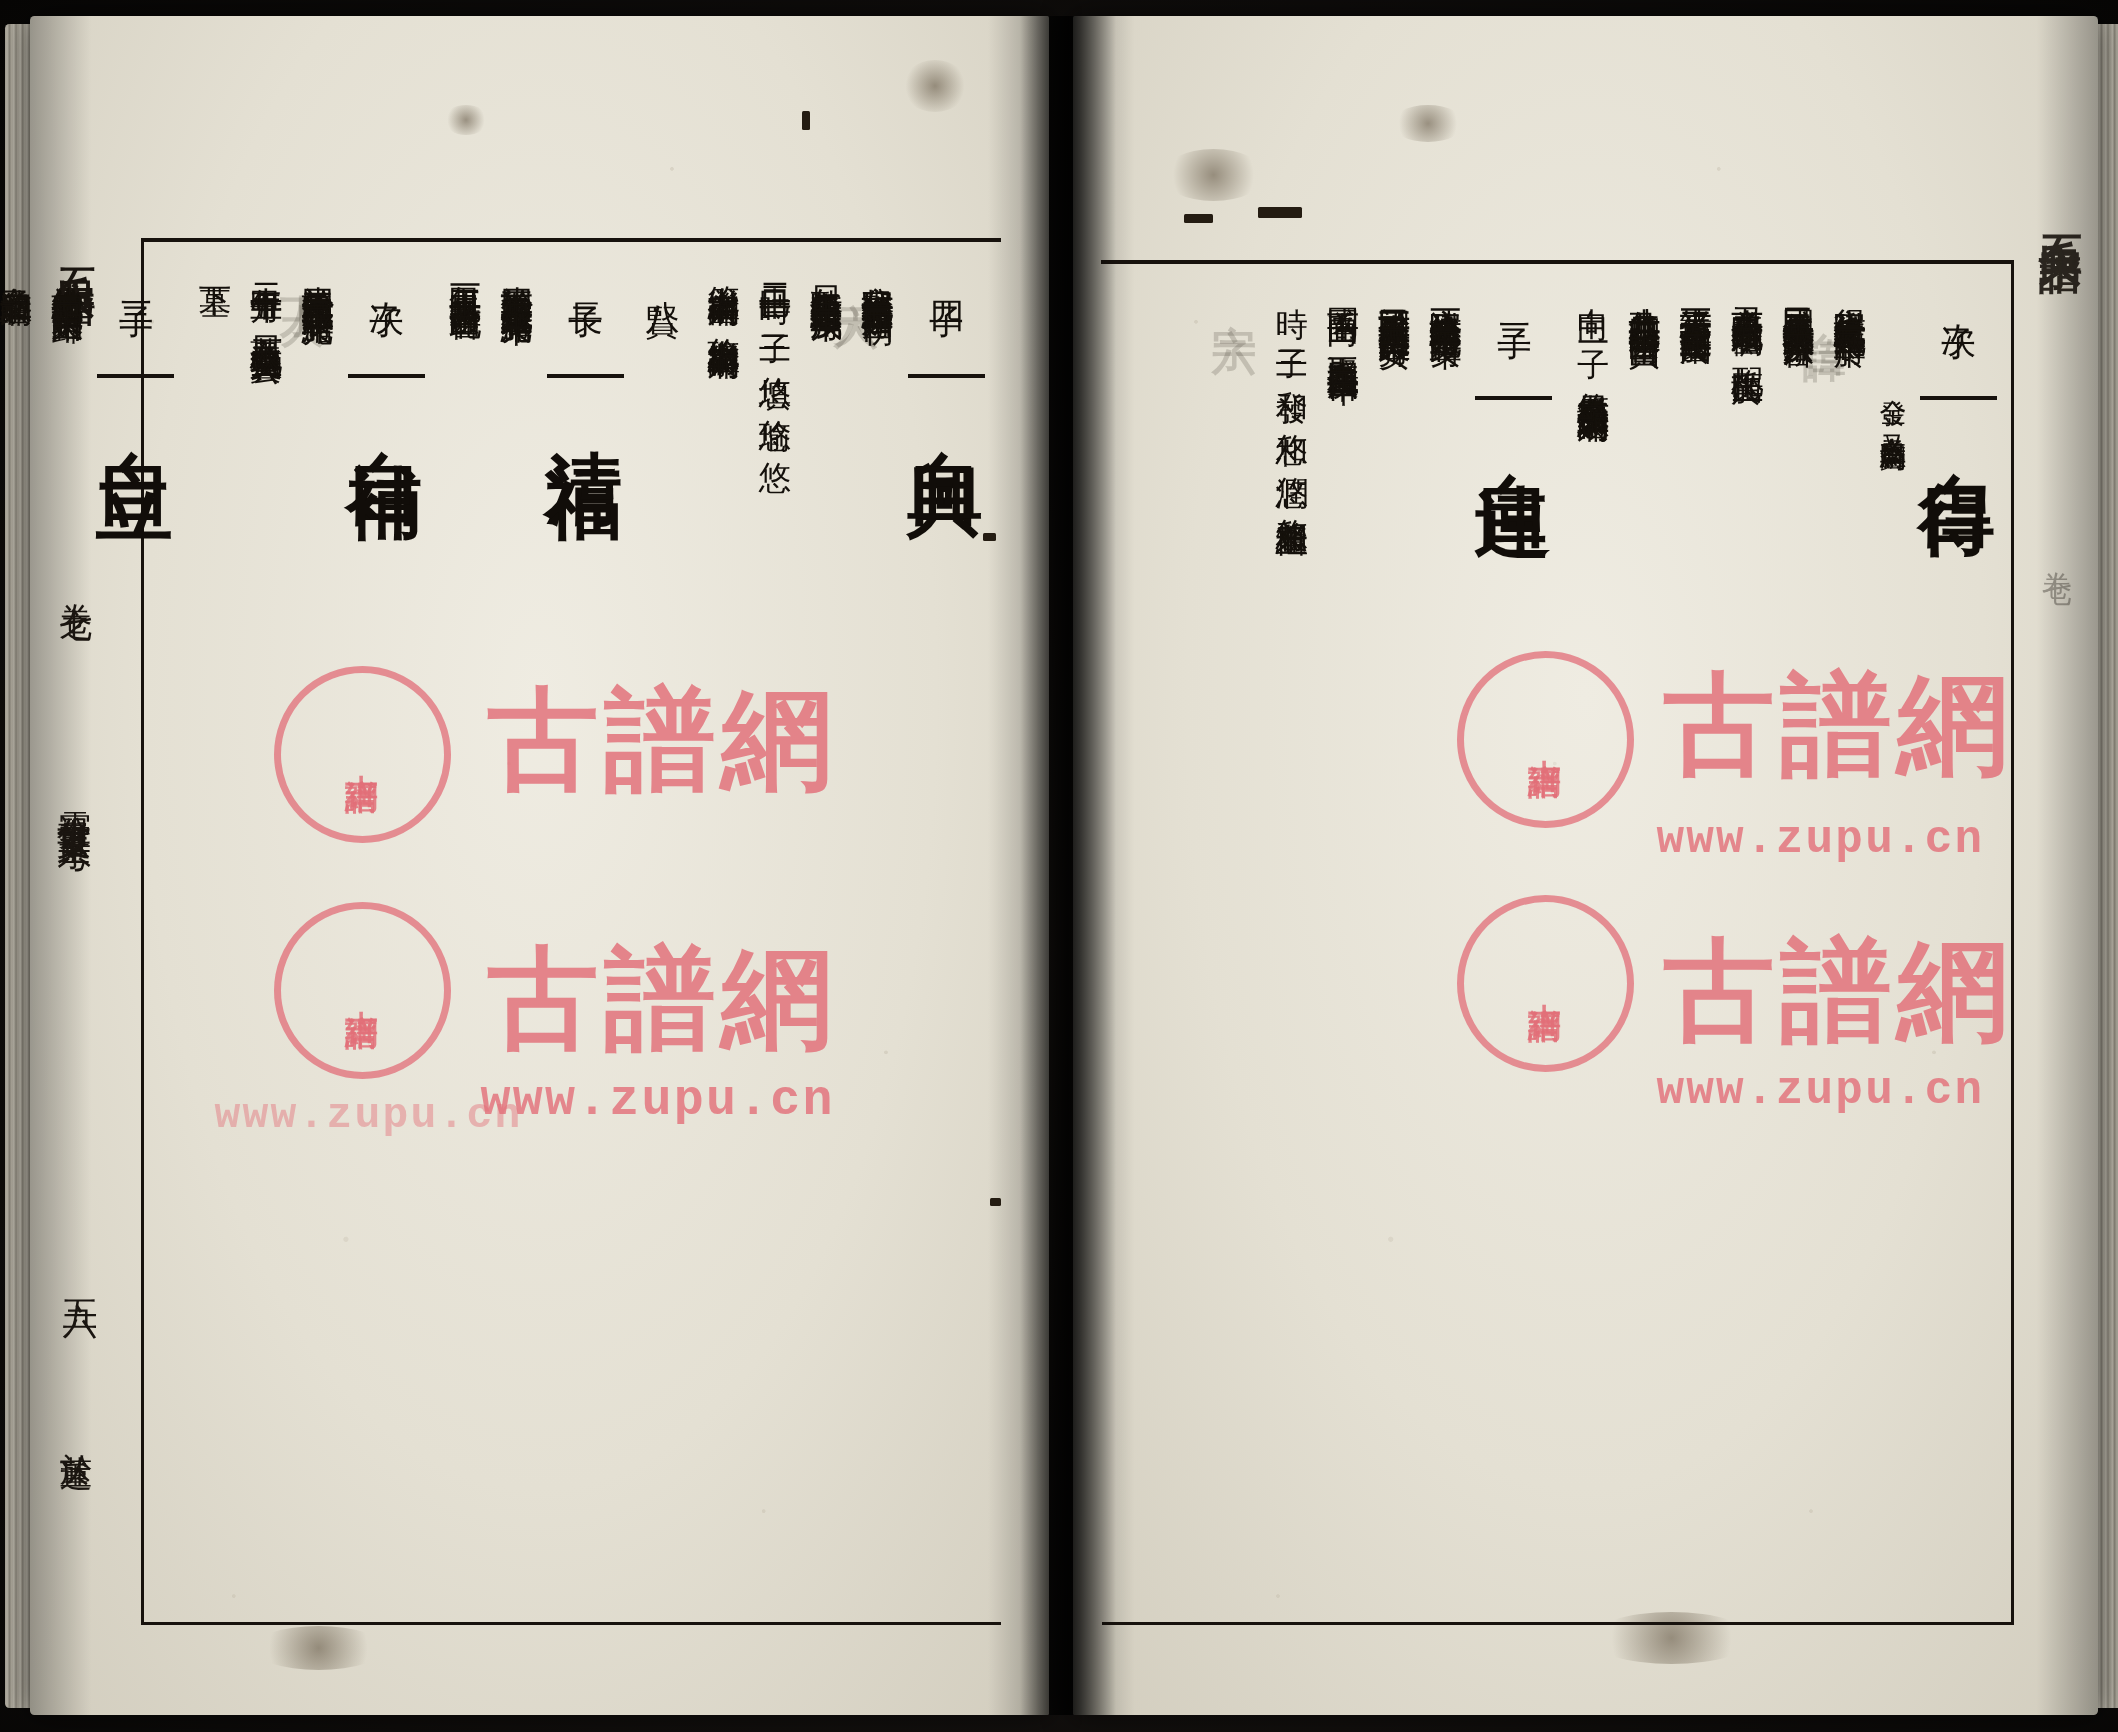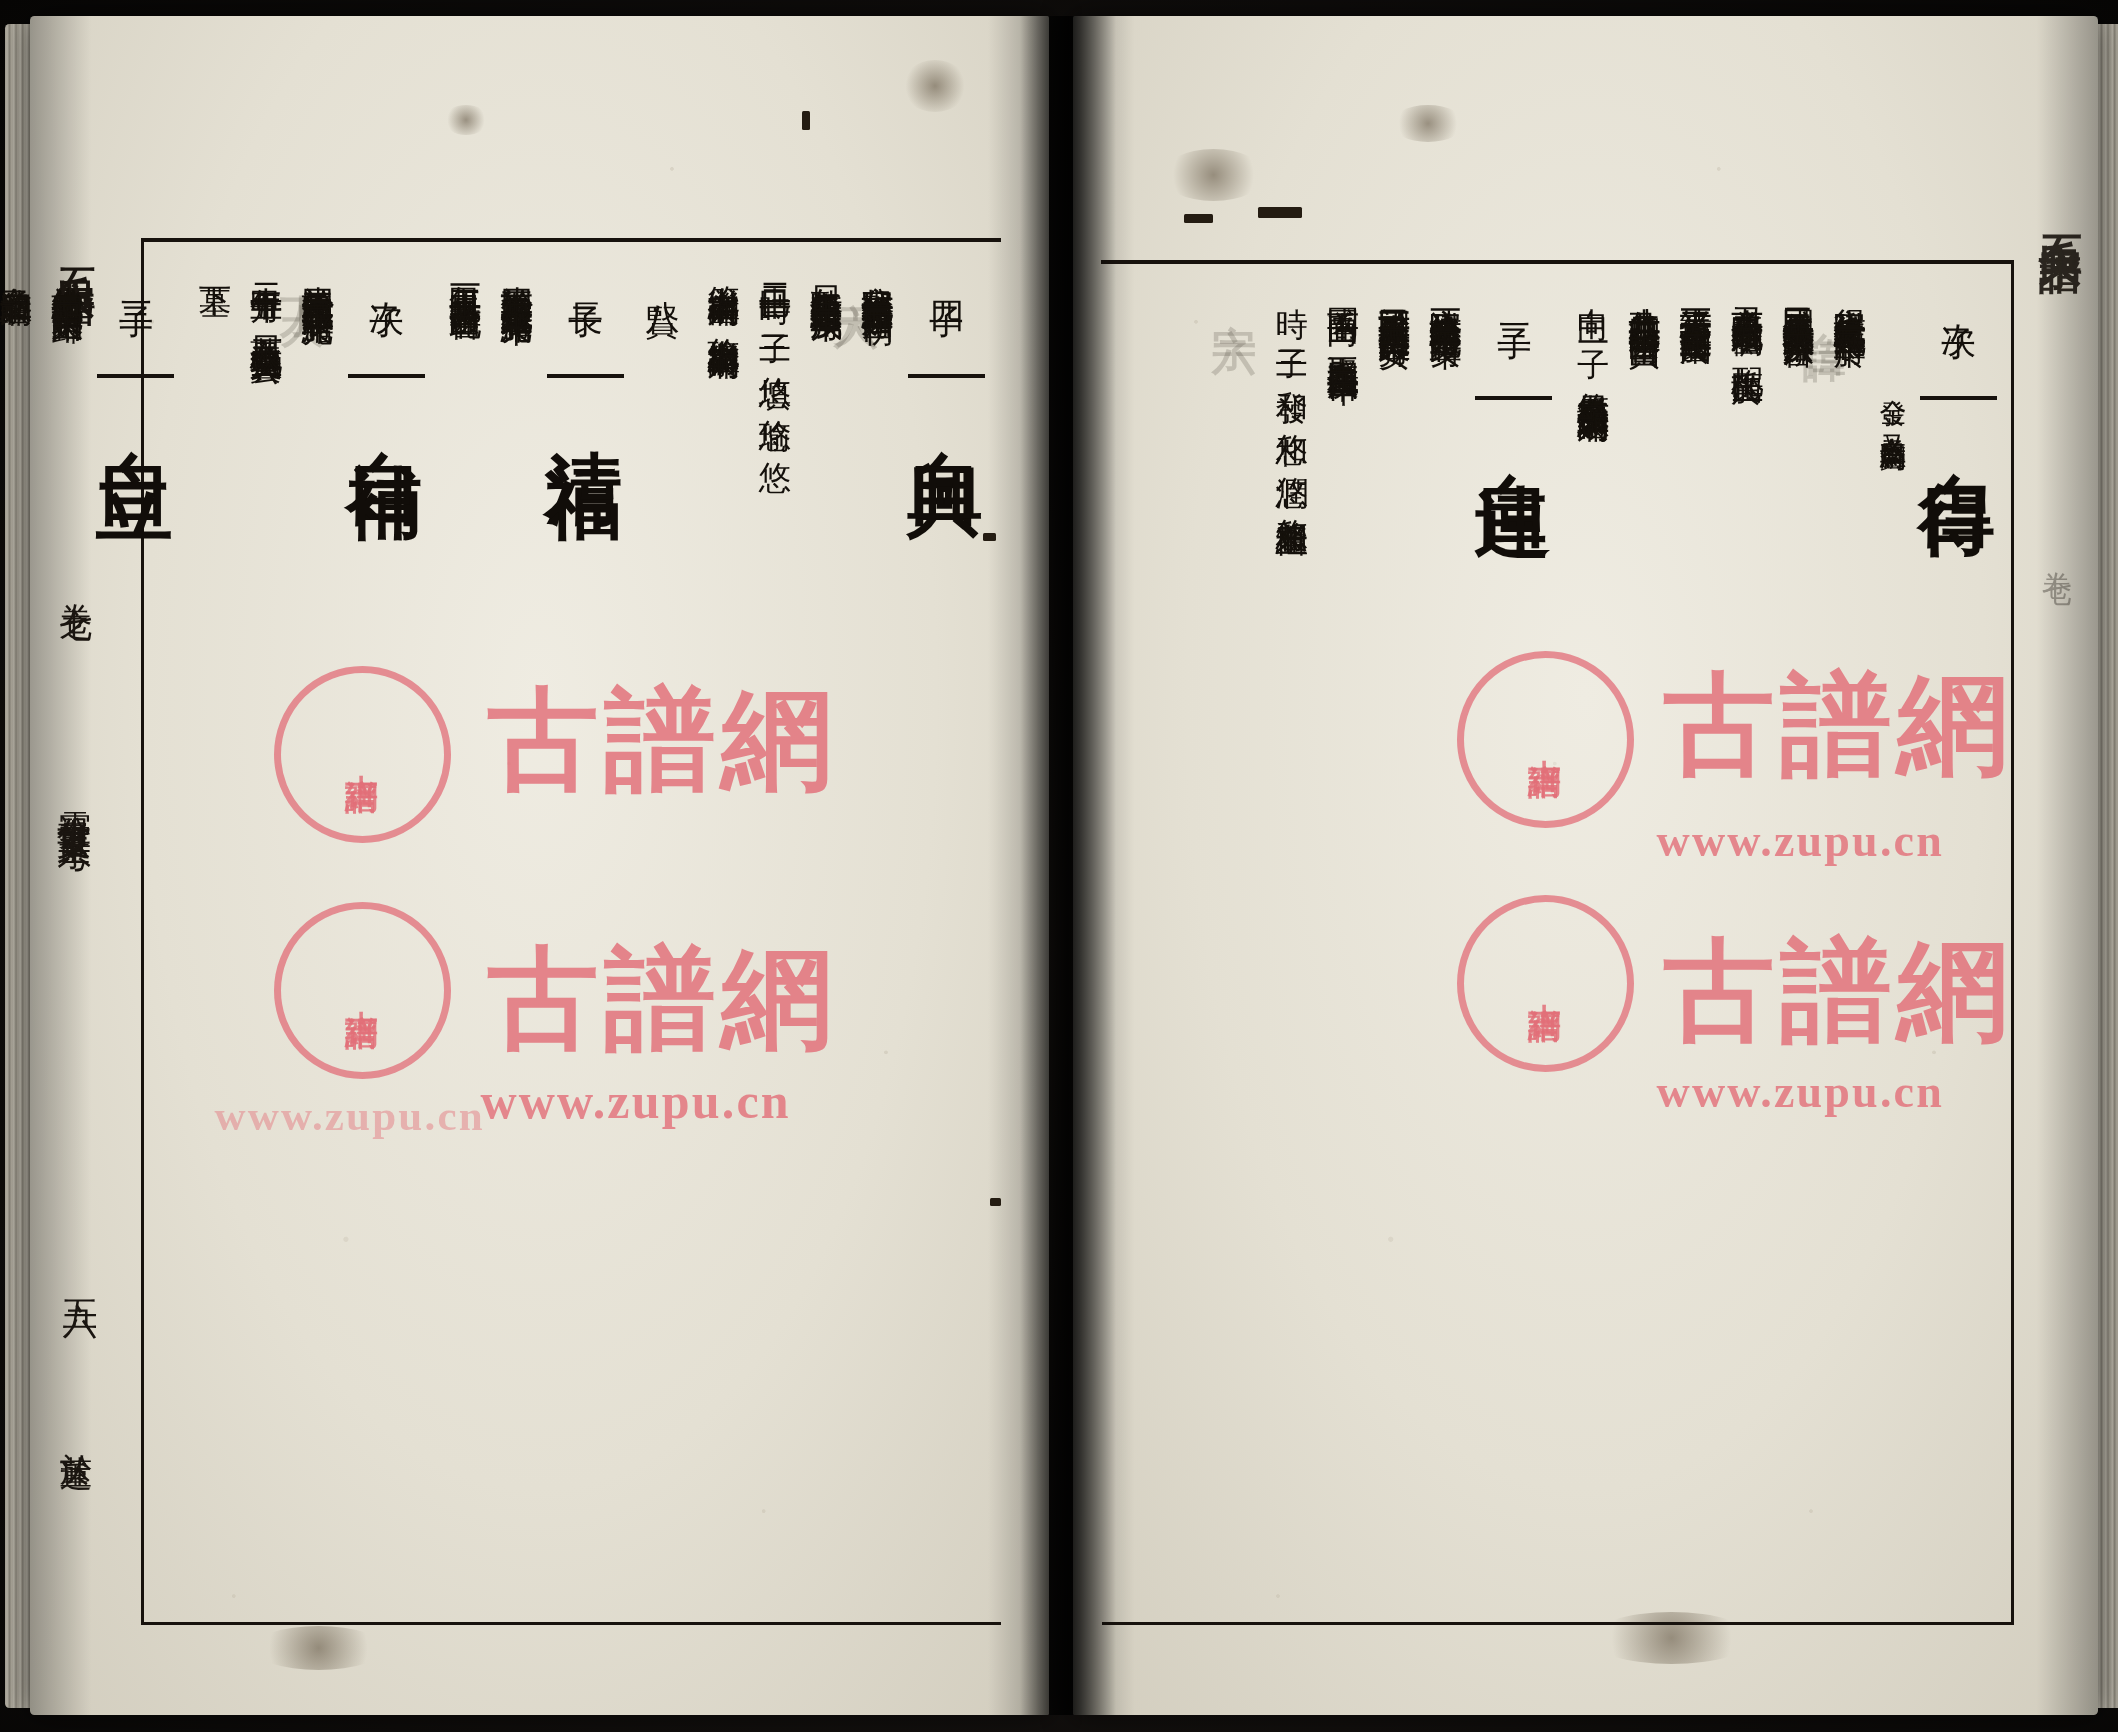--- a/index.html
+++ b/index.html
@@ -207,21 +207,21 @@
   .seal .inner {
     writing-mode: vertical-rl;
     text-orientation: upright;
     font-size: 32.5px;
     letter-spacing: 4.4px;
     text-align: center;
   }
   .wm-text {
     position: absolute;
     color: rgba(226,110,120,.80);
-    font-family: Liberation Serif, serif;
+    font-family: Liberation Mono, monospace;
     font-weight: bold;
     letter-spacing: 2.2px;
     pointer-events: none;
     white-space: nowrap;
   }
   .wm-cn {
     position: absolute;
     color: rgba(226,110,120,.82);
     font-family: "DejaVu Serif", serif;
     font-weight: bold;

